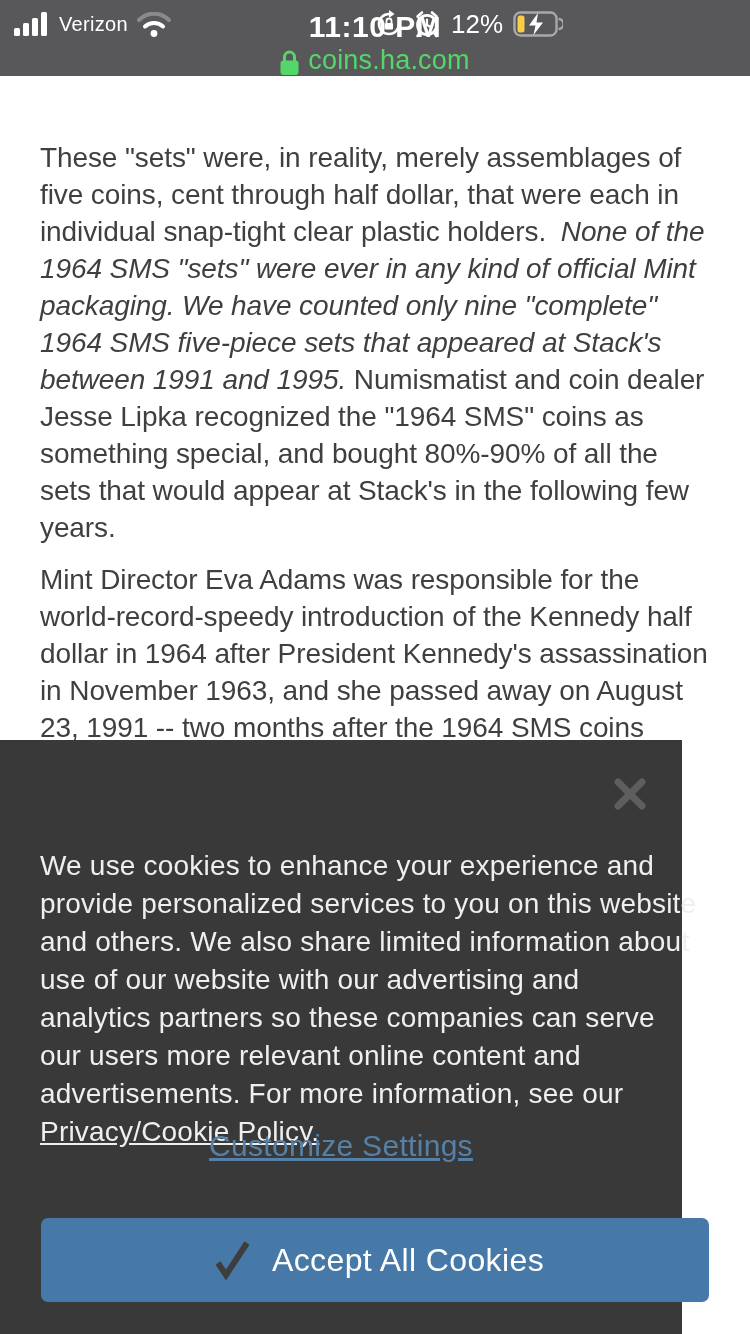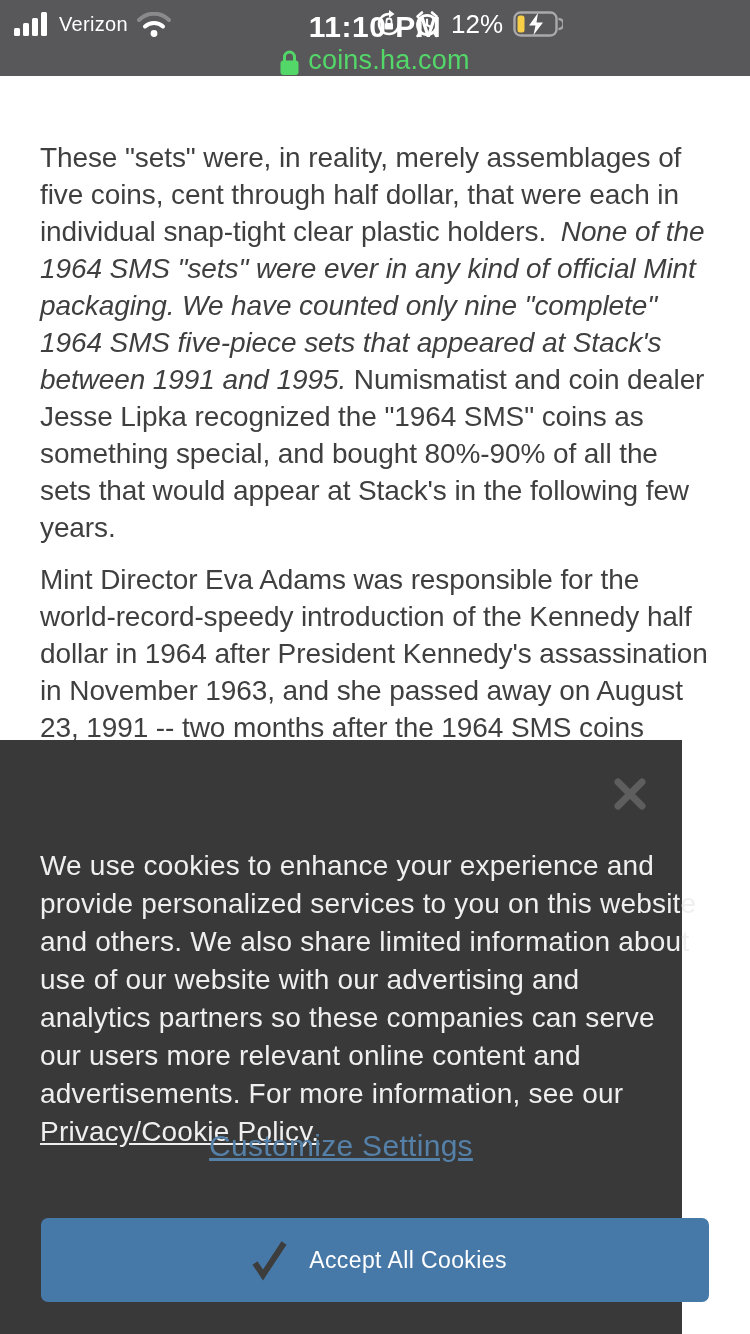--- a/index.html
+++ b/index.html
@@ -57,21 +57,21 @@
     position:absolute;top:389px;left:0;width:100%;text-align:center;
   }
   .customize a{
     color:#5581a9;font-size:30px;text-decoration:underline;
     letter-spacing:.3px;cursor:pointer;
   }
   .accept-btn{
     position:absolute;top:478px;left:41px;width:668px;height:84px;
     background:#4779a8;border:none;border-radius:7px;
     display:flex;align-items:center;justify-content:center;gap:20px;
-    color:#ffffff;font-size:23px;letter-spacing:.4px;cursor:pointer;
+    color:#ffffff;font-size:32px;letter-spacing:.4px;cursor:pointer;
     font-family:"Liberation Sans", sans-serif;
   }
   .icon{display:inline-flex;align-items:center;justify-content:center;}
 </style>
 </head>
 <body>
 
 <div class="screen">
 
   <div class="statusbar">

